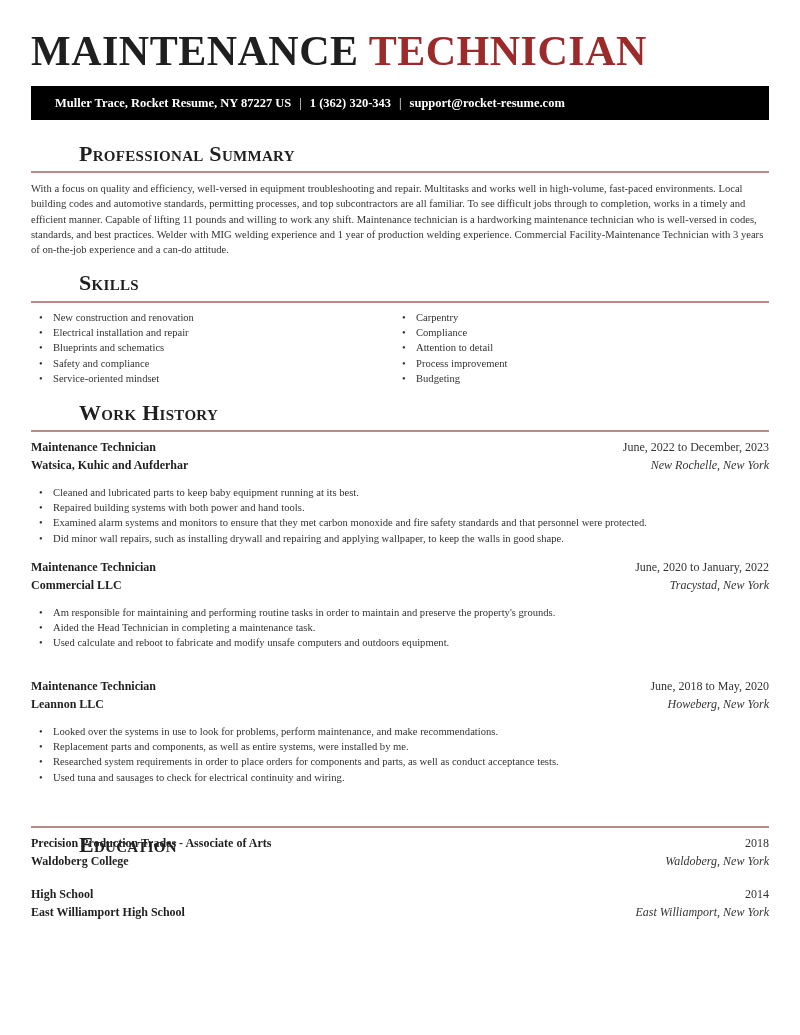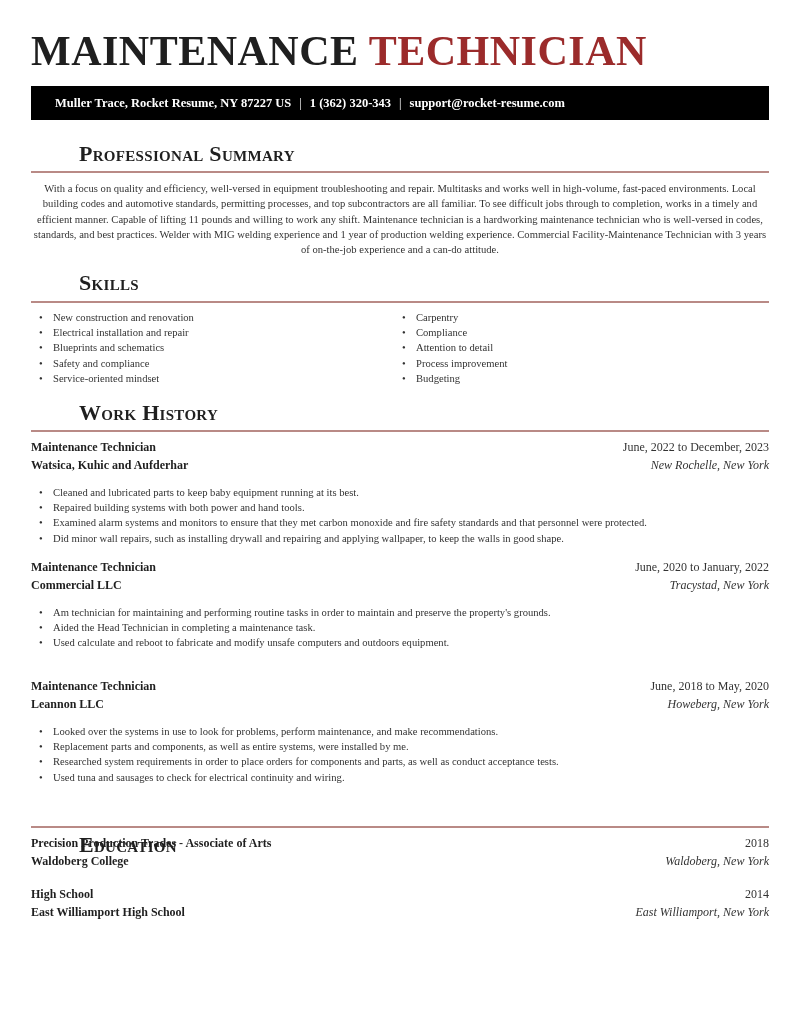--- a/index.html
+++ b/index.html
@@ -32,21 +32,21 @@
       font-size: 22px; font-weight: bold; font-variant: small-caps;
       letter-spacing: 0.3px; line-height: 26px; color: #1f1f1f; margin-left: 48px;
     }
     .divider {
       position: absolute; left: 0; width: 738px; height: 2px;
       background: #b98a86;
     }
 
     .summary {
       position: absolute; top: 181px; left: 0; width: 738px;
-      font-size: 10.6px; line-height: 15.3px; color: #333333; text-align: center;
+      font-size: 10.6px; line-height: 15.3px; color: #333333;
     }
 
     .skills-col {
       position: absolute; top: 310px; list-style: none;
       font-size: 10.6px; line-height: 15.2px; color: #333333;
     }
     .skills-col li, .bullets li { position: relative; padding-left: 22px; }
     .skills-col li::before, .bullets li::before {
       content: "•"; position: absolute; left: 8px; top: 0; color: #333;
     }
@@ -123,21 +123,21 @@
   <div class="job" style="top:560px;">
     <div class="row">
       <span class="job-title">Maintenance Technician</span>
       <span class="date">June, 2020 to January, 2022</span>
     </div>
     <div class="row">
       <span class="company">Commercial LLC</span>
       <span class="location">Tracystad, New York</span>
     </div>
     <ul class="bullets">
-      <li>Am technician for maintaining and performing routine tasks in order to maintain and preserve the property's grounds.</li>
+      <li>Am responsible for maintaining and performing routine tasks in order to maintain and preserve the property's grounds.</li>
       <li>Aided the Head Technician in completing a maintenance task.</li>
       <li>Used calculate and reboot to fabricate and modify unsafe computers and outdoors equipment.</li>
     </ul>
   </div>
 
   <div class="job" style="top:679px;">
     <div class="row">
       <span class="job-title">Maintenance Technician</span>
       <span class="date">June, 2018 to May, 2020</span>
     </div>

